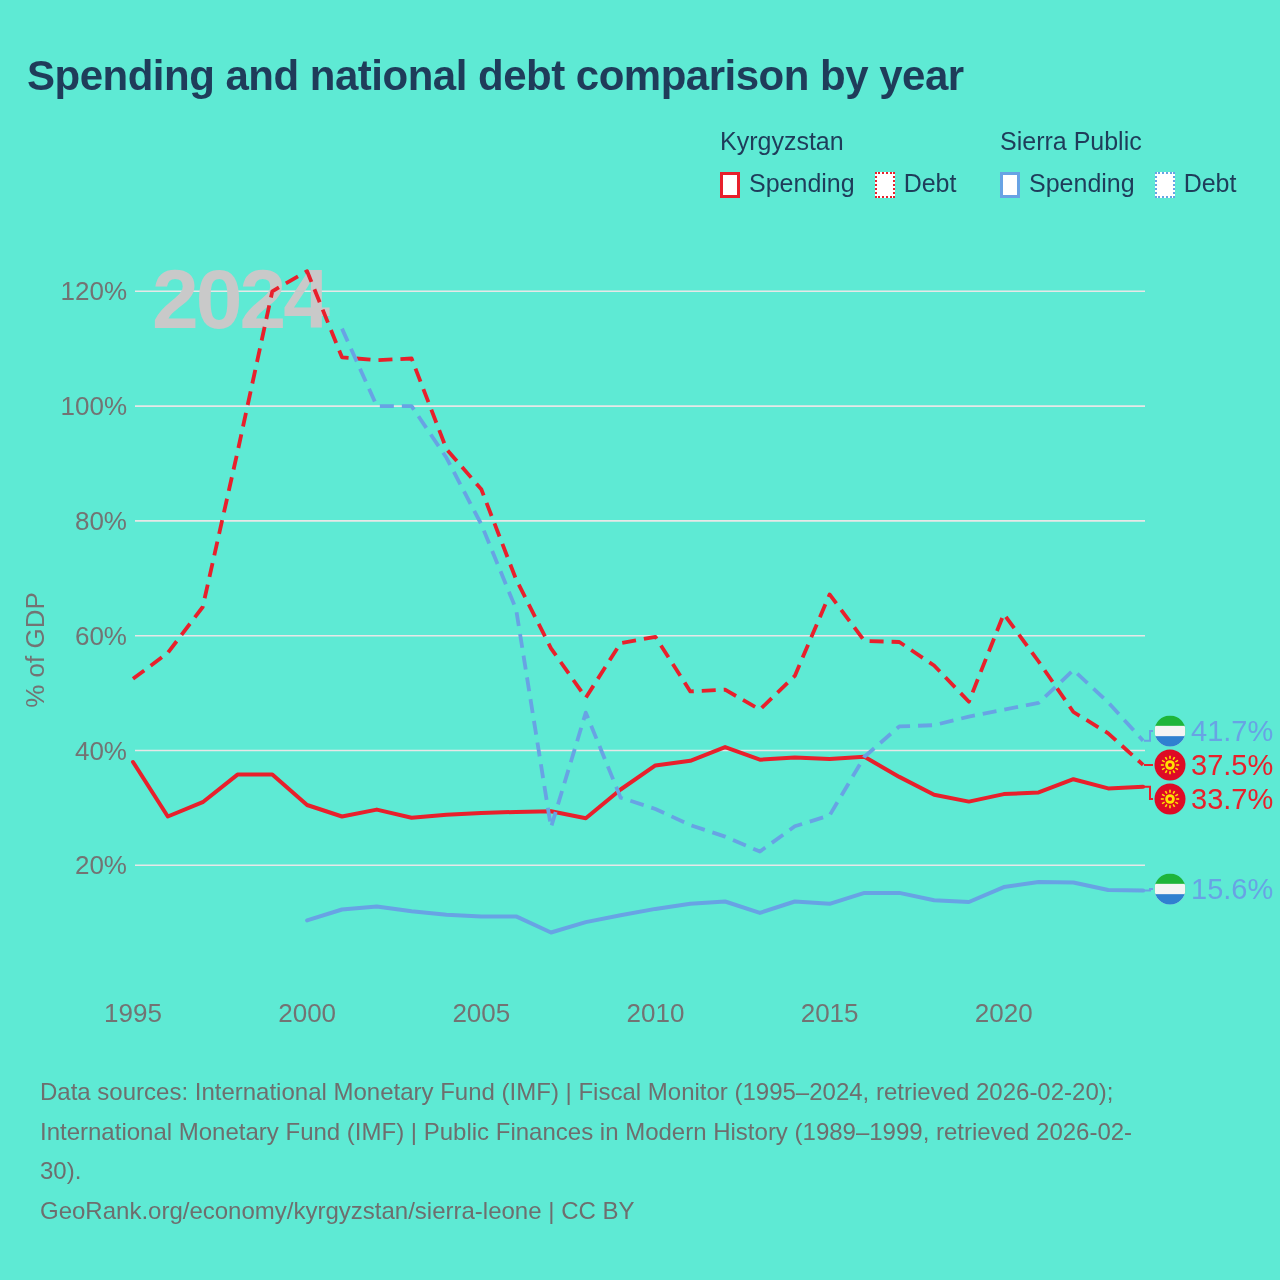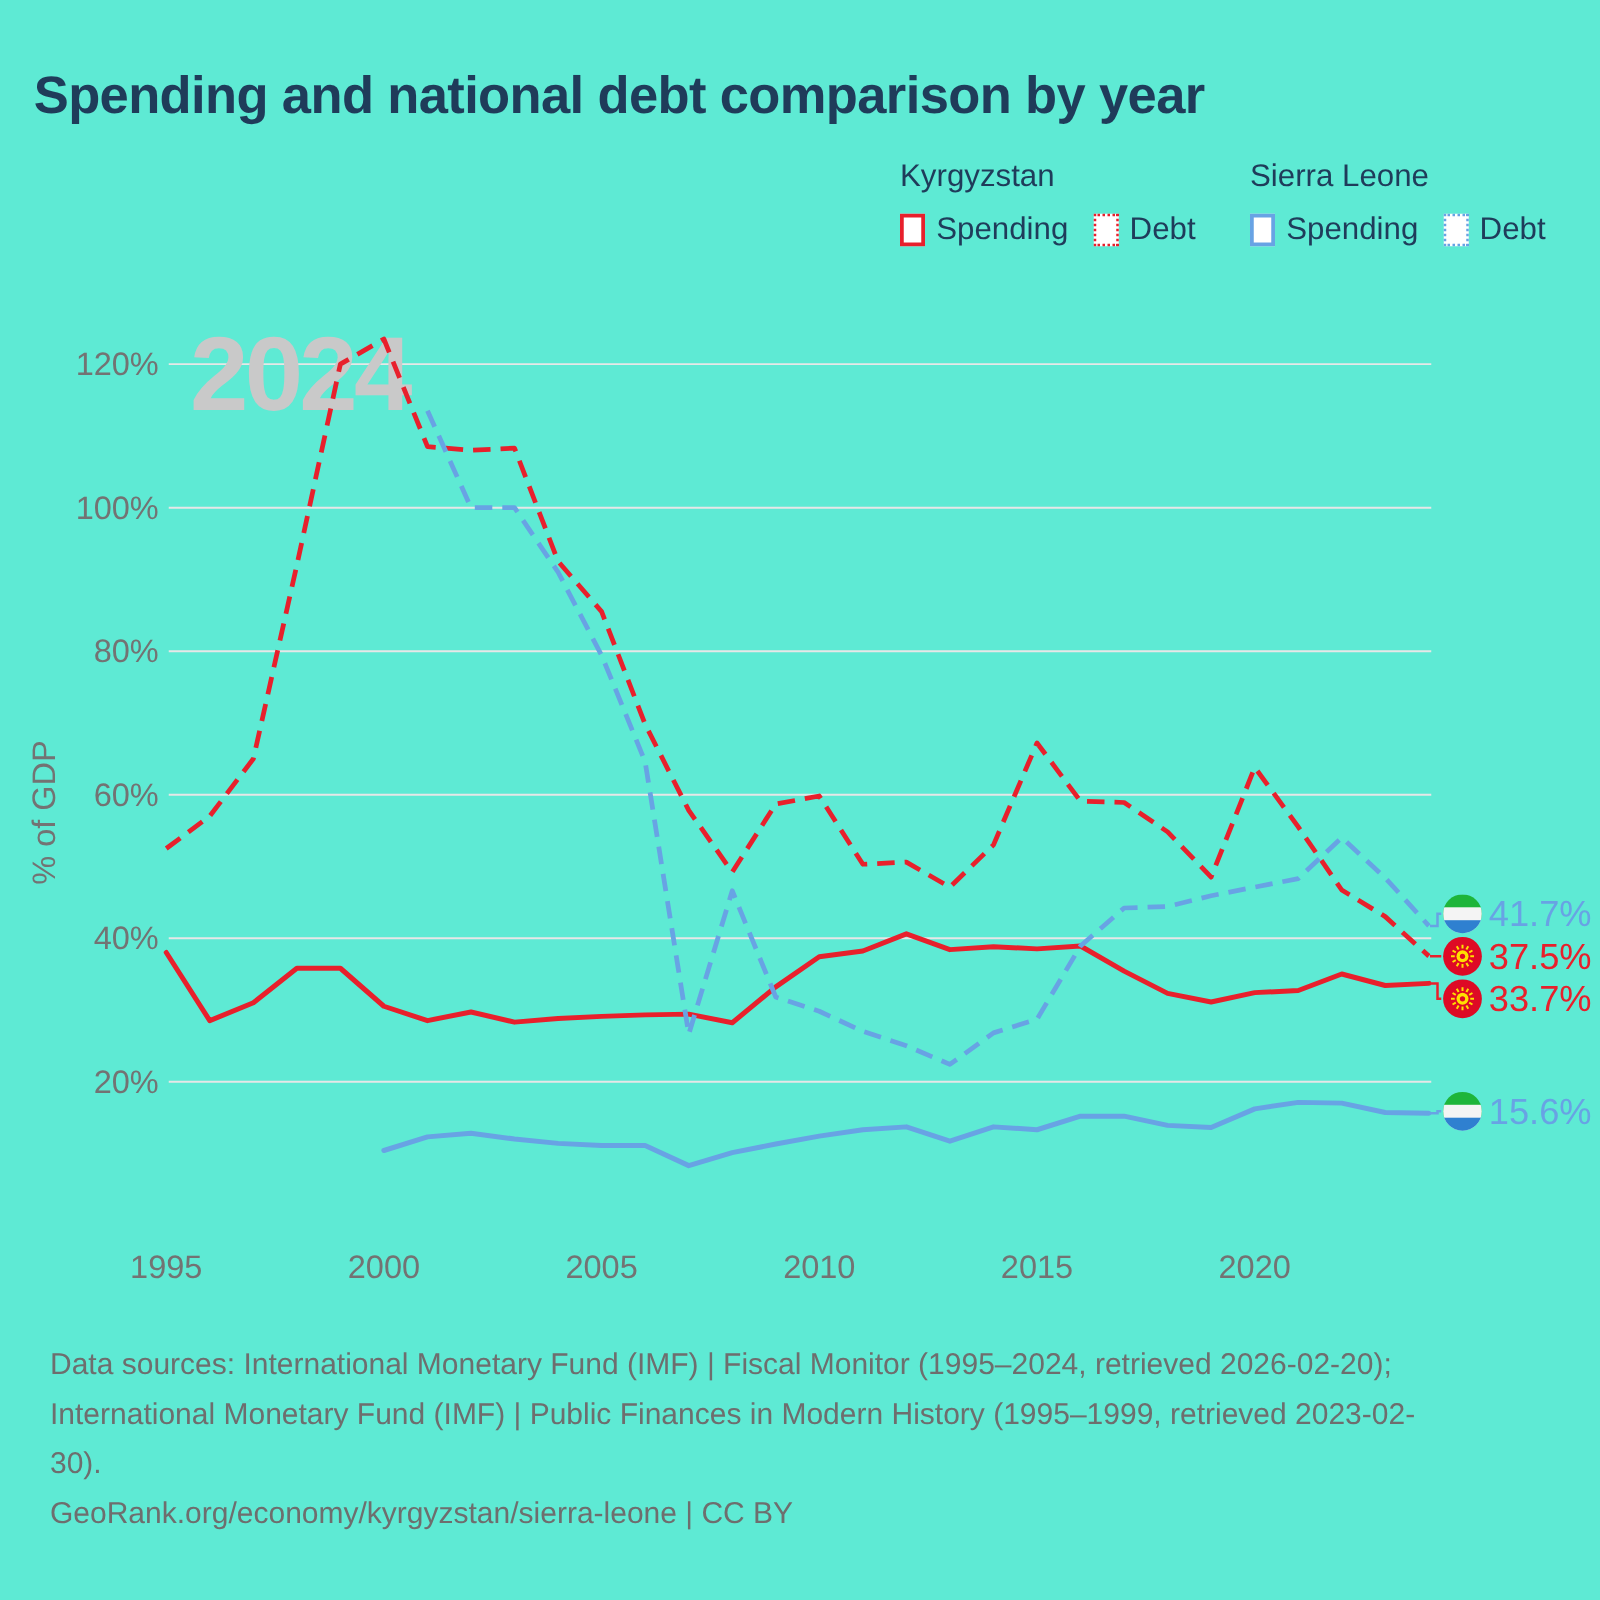--- a/index.html
+++ b/index.html
@@ -6,21 +6,21 @@
   .canvas{position:relative;width:1280px;height:1280px;background:#5eead4;overflow:hidden;
           font-family:"Liberation Sans","DejaVu Sans",sans-serif;}
   .title{position:absolute;left:27px;top:52px;font-size:42px;font-weight:700;
          color:var(--navy);letter-spacing:-0.5px;margin:0;}
   .legend{position:absolute;top:127px;left:0;width:1280px;height:80px;}
   .legend-group{position:absolute;top:0;}
   .legend-group.g0{left:720px;}
   .legend-group.g1{left:1000px;}
   .legend-header{font-size:25px;color:var(--navy);}
   .legend-items{display:flex;gap:20px;margin-top:13px;align-items:center;}
-  .legend-item{display:flex;align-items:center;gap:9px;font-size:25px;color:var(--navy);}
+  .legend-item{display:flex;align-items:flex-end;gap:9px;font-size:25px;color:var(--navy);}
   .swatch{display:inline-block;box-sizing:border-box;width:20px;height:26px;background:#fff;}
   .sw-solid-red{border:3px solid var(--red);}
   .sw-dotted-red{border:2px dotted var(--red);}
   .sw-solid-blue{border:3px solid var(--blue);}
   .sw-dotted-blue{border:2px dotted var(--blue);}
   #chart{position:absolute;left:0;top:0;}
   .footer{position:absolute;left:40px;top:1072px;width:1210px;font-size:24px;
           line-height:39.5px;color:var(--footer);}
 </style>
 </head>
@@ -38,21 +38,21 @@
           <span class="swatch sw-solid-red"></span>
           <span>Spending</span>
         </div>
         <div class="legend-item">
           <span class="swatch sw-dotted-red"></span>
           <span>Debt</span>
         </div>
       </div>
     </div>
     <div class="legend-group g1">
-      <div class="legend-header">Sierra Leone</div>
+      <div class="legend-header">Sierra Public</div>
       <div class="legend-items">
         <div class="legend-item">
           <span class="swatch sw-solid-blue"></span>
           <span>Spending</span>
         </div>
         <div class="legend-item">
           <span class="swatch sw-dotted-blue"></span>
           <span>Debt</span>
         </div>
       </div>
@@ -139,18 +139,18 @@
       <g clip-path="url(#slclip3)">
         <rect x="1154.5" y="873.5" width="31" height="20.733333333333334" fill="#1eb53a"></rect>
         <rect x="1154.5" y="883.8333333333334" width="31" height="20.733333333333334" fill="#f4f4f4"></rect>
         <rect x="1154.5" y="894.1666666666666" width="31" height="20.733333333333334" fill="#2f80d0"></rect>
       </g>
       <text x="1191" y="899" font-size="29" fill="#68a3e4">15.6%</text>
     </svg>
 
   <div class="footer">
     <div>Data sources: International Monetary Fund (IMF) | Fiscal Monitor (1995–2024, retrieved 2026-02-20);</div>
-    <div>International Monetary Fund (IMF) | Public Finances in Modern History (1995–1999, retrieved 2023-02-</div>
+    <div>International Monetary Fund (IMF) | Public Finances in Modern History (1989–1999, retrieved 2026-02-</div>
     <div>30).</div>
     <div>GeoRank.org/economy/kyrgyzstan/sierra-leone | CC BY</div>
   </div>
 
 </div>
 
 </body></html>

